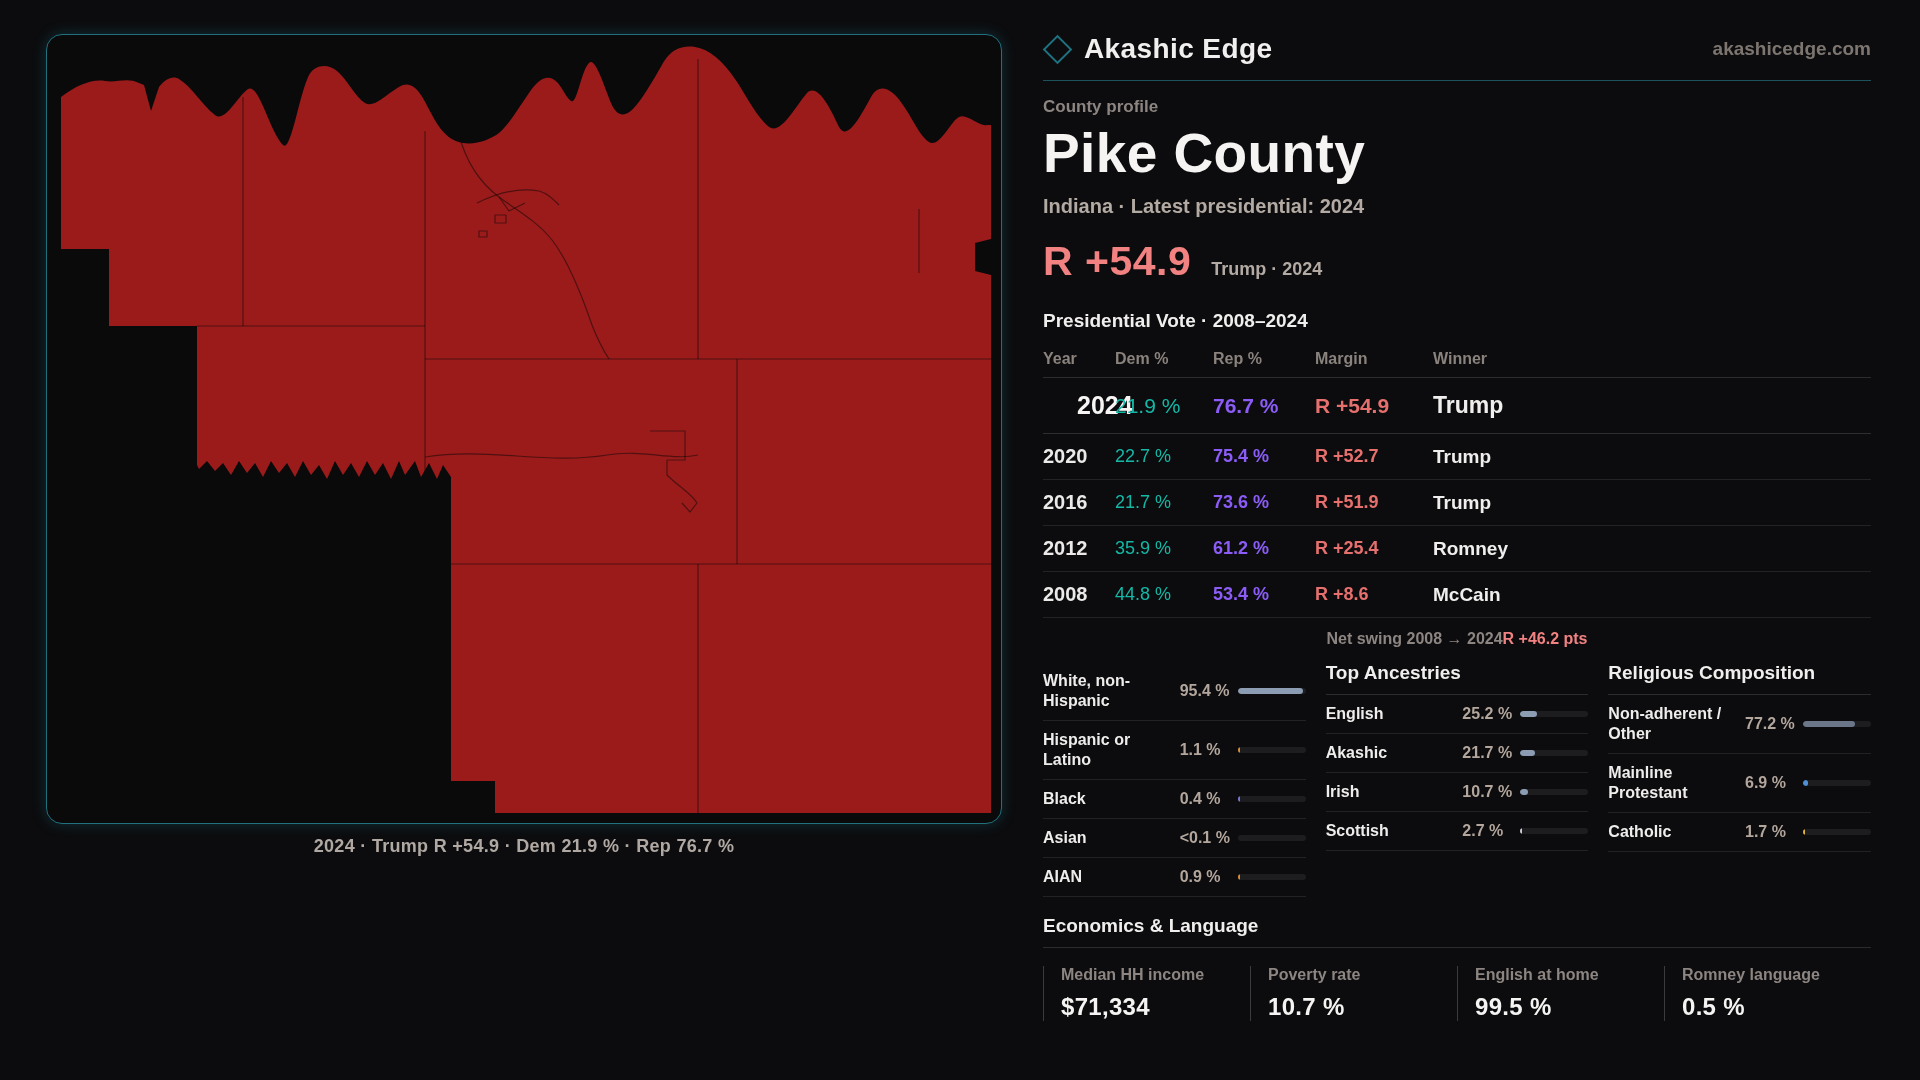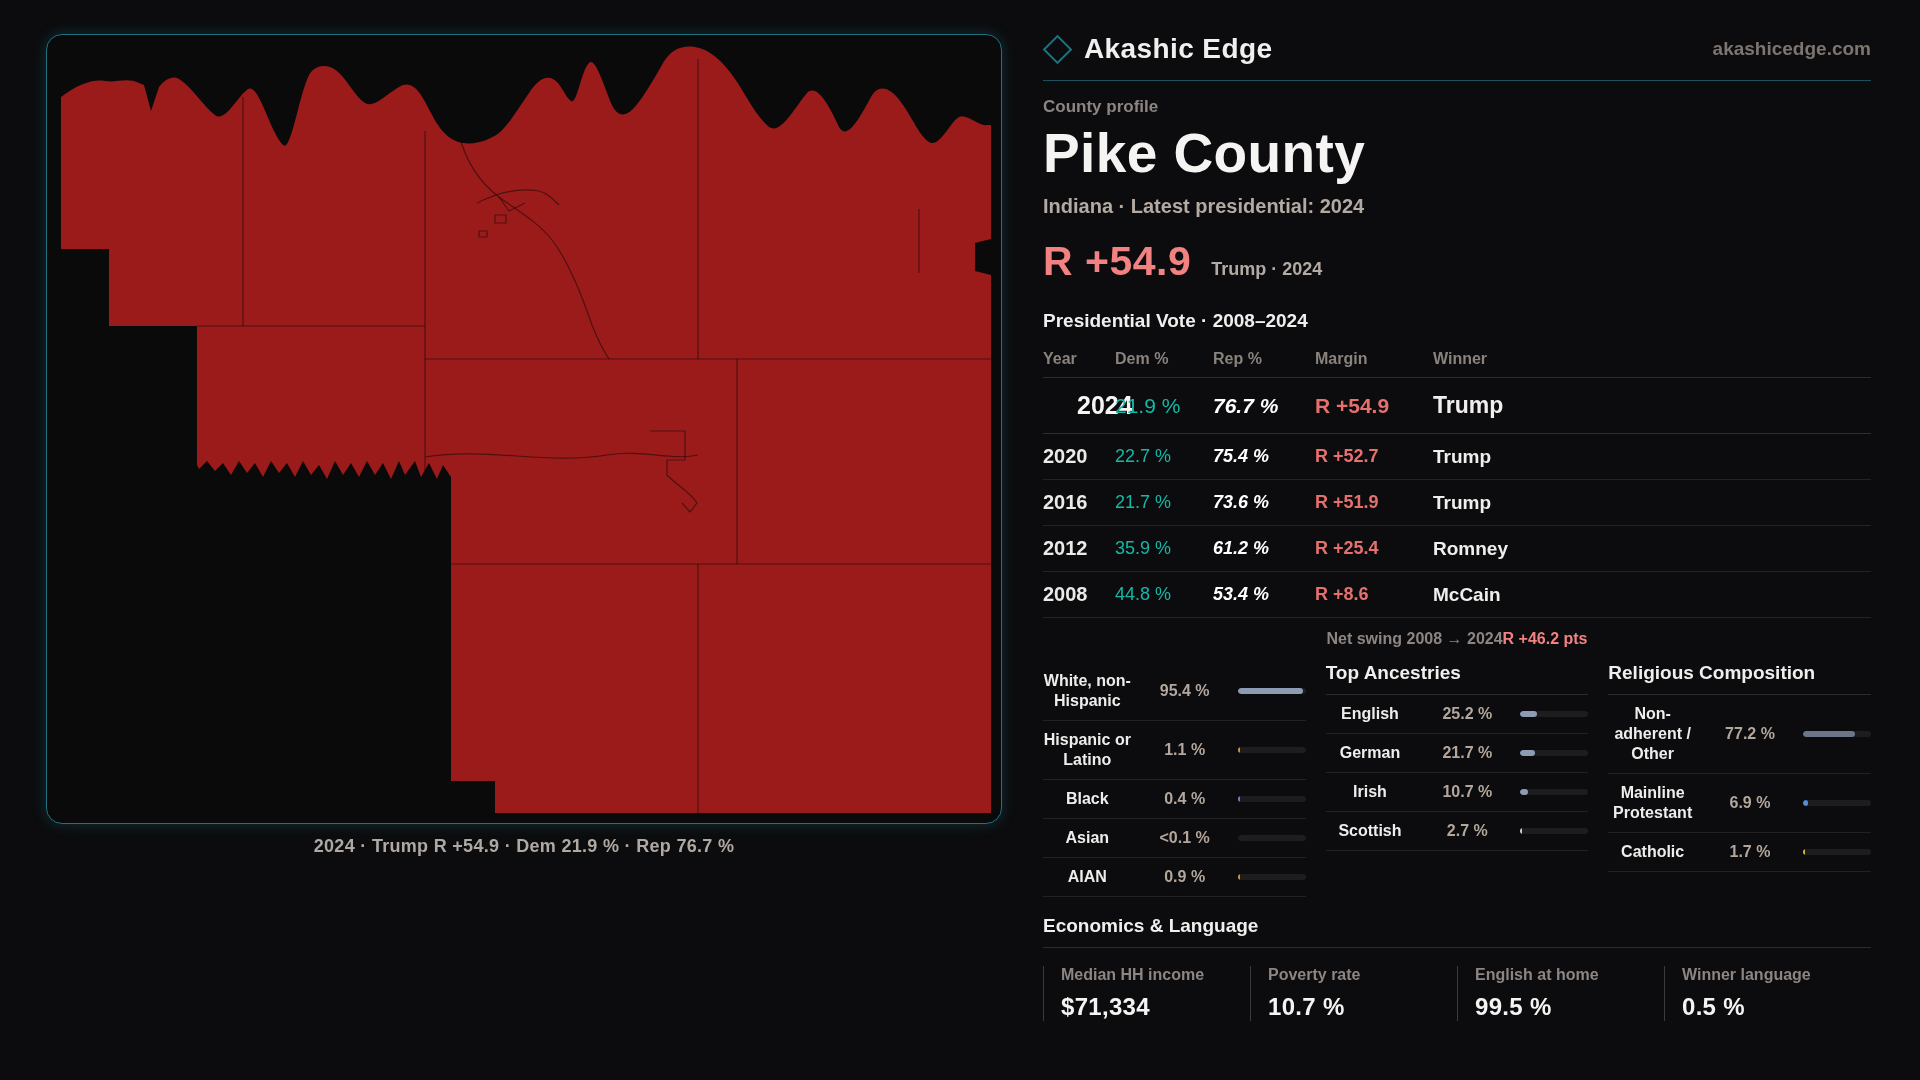--- a/index.html
+++ b/index.html
@@ -35,39 +35,39 @@
 
   .tbl-title { margin-top:25px; font-size:19px; font-weight:700; color:#f1efed; }
 
   .vt { margin-top:12px; }
   .vt-grid { display:grid; grid-template-columns:72px 98px 102px 118px 1fr; align-items:center; }
   .vt-head { padding:6px 0 9px 0; border-bottom:1px solid #2c2c2e; }
   .vt-head span { font-size:16px; font-weight:600; color:#8a827d; }
   .vt-row { padding:11px 0; border-bottom:1px solid #232325; }
   .vt-row .c-year { font-size:20px; font-weight:700; color:#eceae8; }
   .vt-row .c-dem  { font-size:18px; font-weight:400; color:#14b8a6; }
-  .vt-row .c-rep  { font-size:18px; font-weight:700; color:#ffffff;font-style:italic; }
+  .vt-row .c-rep  { font-size:18px; font-weight:700; color:#8b5cf6; }
   .vt-row .c-mar  { font-size:18px; font-weight:700; color:#e5706e; }
   .vt-row .c-win  { font-size:19px; font-weight:700; color:#f1efed; }
   .vt-row.latest { padding:13px 0; border-bottom:1px solid #2e2e30; }
   .vt-row.latest .c-year { font-size:25px; color:#f7f5f3;margin-left:34px; }
   .vt-row.latest .c-dem  { font-size:21px; }
   .vt-row.latest .c-rep  { font-size:21px; }
   .vt-row.latest .c-mar  { font-size:21px; }
   .vt-row.latest .c-win  { font-size:23px; }
 
   .swing { display:flex; justify-content:center; padding-top:12px; }
   .swing-label { font-size:16px; font-weight:600; color:#8d8581; }
   .swing-value { font-size:16px; font-weight:700; color:#f28282; }
 
   .demo { margin-top:14px; display:grid; grid-template-columns:1fr 1fr 1fr; column-gap:20px; }
   .demo-head { font-size:19px; font-weight:700; color:#f1efed; padding-bottom:10px;
                border-bottom:1px solid #2c2c2e; }
-  .demo-row { display:flex; align-items:center; gap:24px; padding:9px 0;
-              border-bottom:1px solid #222224; min-height:38px;text-align:center; }
+  .demo-row { display:flex; align-items:center; gap:0; padding:9px 0;
+              border-bottom:1px solid #222224; min-height:38px; }
   .demo-label { flex:1; font-size:16px; font-weight:600; color:#efede b; color:#efedeb; line-height:1.25; }
   .demo-value { width:58px; font-size:16px; font-weight:600; color:#b3a69c; }
   .demo-bar { width:68px; height:6px; border-radius:3px; background:#1d1d20; overflow:hidden; }
   .demo-fill { height:100%; border-radius:3px; }
 
   .econ-head { margin-top:18px; font-size:19px; font-weight:700; color:#f1efed;
                padding-bottom:10px; border-bottom:1px solid #2c2c2e; }
   .stats { margin-top:18px; display:grid; grid-template-columns:repeat(4,1fr); }
   .stat { border-left:1px solid #3b3b3e; padding-left:17px; }
   .stat-label { font-size:16px; font-weight:600; color:#8d8581; }
@@ -235,21 +235,21 @@
       <div class="demo-col">
         <div class="demo-head">Top Ancestries</div>
         <div class="demo-row">
           <div class="demo-label">English</div>
           <div class="demo-value">25.2 %</div>
           <div class="demo-bar">
             <div class="demo-fill" style="width: 25.2%; background: rgb(139, 156, 179);"></div>
           </div>
         </div>
         <div class="demo-row">
-          <div class="demo-label">German</div>
+          <div class="demo-label">Akashic</div>
           <div class="demo-value">21.7 %</div>
           <div class="demo-bar">
             <div class="demo-fill" style="width: 21.7%; background: rgb(139, 156, 179);"></div>
           </div>
         </div>
         <div class="demo-row">
           <div class="demo-label">Irish</div>
           <div class="demo-value">10.7 %</div>
           <div class="demo-bar">
             <div class="demo-fill" style="width: 10.7%; background: rgb(139, 156, 179);"></div>
@@ -297,18 +297,18 @@
       </div>
       <div class="stat">
         <div class="stat-label">Poverty rate</div>
         <div class="stat-value">10.7 %</div>
       </div>
       <div class="stat">
         <div class="stat-label">English at home</div>
         <div class="stat-value">99.5 %</div>
       </div>
       <div class="stat">
-        <div class="stat-label">Winner language</div>
+        <div class="stat-label">Romney language</div>
         <div class="stat-value">0.5 %</div>
       </div>
     </div>
 
 </div>
 
 </body></html>

